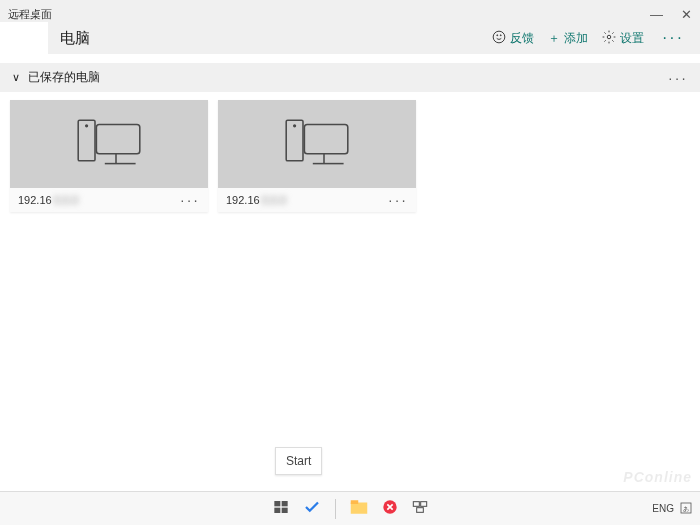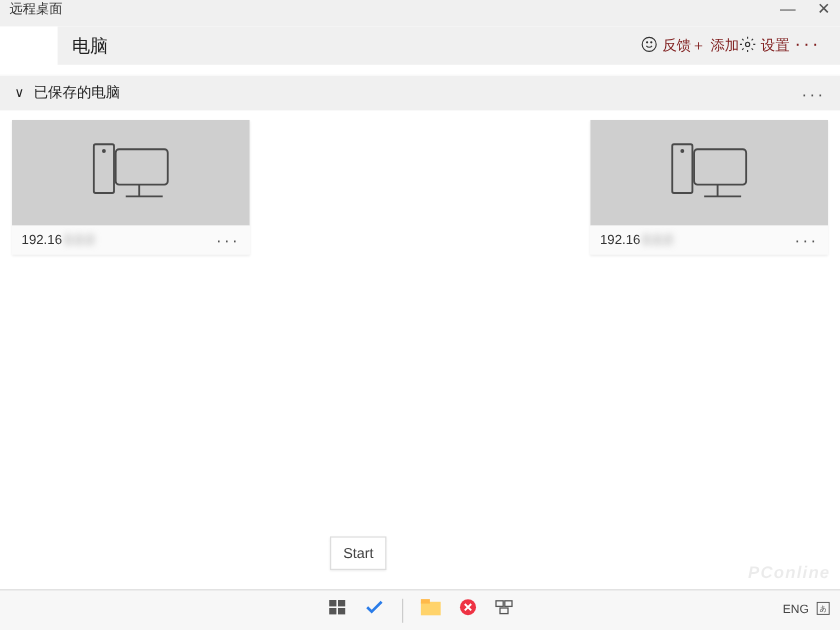--- a/index.html
+++ b/index.html
@@ -1,32 +1,32 @@
 <!DOCTYPE html>
 <html><head>
 <meta charset="utf-8">
 <style>
 * { margin: 0; padding: 0; box-sizing: border-box; font-family: "Segoe UI", "Microsoft YaHei", sans-serif; }
 body { width: 700px; height: 525px; background: #ffffff; overflow: hidden; position: relative; }
 
-.titlebar { height: 22px; background: #f0f0f0; display: flex; align-items: flex-start; padding: 0 8px; font-size: 11px; color: #333; }
+.titlebar { height: 22px; background: #f0f0f0; display: flex; align-items: flex-end; padding: 0 8px; font-size: 11px; color: #333; }
 .titlebar .win-controls { margin-left: auto; display: flex; gap: 18px; align-items: center; }
 .titlebar .win-controls span { cursor: default; font-size: 13px; color: #555; }
 
 .header { height: 32px; background: #f0f0f0; display: flex; align-items: center; padding: 0 12px; font-size: 15px; color: #222; margin-left: 48px; }
 .header .h-title { font-weight: 400; }
-.header-actions { margin-left: auto; display: flex; align-items: center; color: #7f1d1d; font-size: 12px; }
+.header-actions { margin-left: auto; display: flex; align-items: center; gap: 14px; color: #0f766e; font-size: 12px; }
 .header-actions .act { display: flex; align-items: center; gap: 4px; cursor: pointer; }
 .header-actions .more { font-size: 16px; letter-spacing: 2px; cursor: pointer; padding: 0 4px; }
 
 .group-header { height: 30px; background: #f0f0f0; display: flex; align-items: center; padding: 0 12px; font-size: 12px; color: #222; border-top: 1px solid #fff; margin-top: 8px; }
 .group-header .chev { margin-right: 8px; font-size: 11px; }
 .group-header .g-more { margin-left: auto; font-size: 14px; letter-spacing: 2px; cursor: pointer; color: #555; }
 
-.cards { display: flex; gap: 10px; padding: 8px 10px; justify-content: space-between; }
+.cards { display: flex; gap: 10px; padding: 8px 10px; }
 .card { width: 198px; background: #fff; box-shadow: 0 1px 2px rgba(0,0,0,0.08); }
 .card .thumb { height: 88px; background: #cfcfcf; display: flex; align-items: center; justify-content: center; }
 .card .thumb svg { stroke: #4a4a4a; fill: none; stroke-width: 2.2; }
 .card .card-bar { height: 24px; display: flex; align-items: center; padding: 0 8px; font-size: 11px; color: #333; background: #fafafa; }
 .card .card-bar .c-more { margin-left: auto; font-size: 14px; letter-spacing: 2px; cursor: pointer; color: #555; }
 .card .blur { filter: blur(3px); display: inline-block; margin-left: 2px; color: #888; }
 
 .start-btn { position: absolute; left: 275px; bottom: 50px; background: #fff; border: 1px solid #ddd; font-size: 12px; padding: 6px 10px; color: #444; box-shadow: 0 1px 2px rgba(0,0,0,0.1); cursor: pointer; }
 
 .taskbar { position: absolute; bottom: 0; left: 0; width: 100%; height: 34px; background: #f7f7f7; border-top: 1px solid #ddd; display: flex; align-items: center; }

